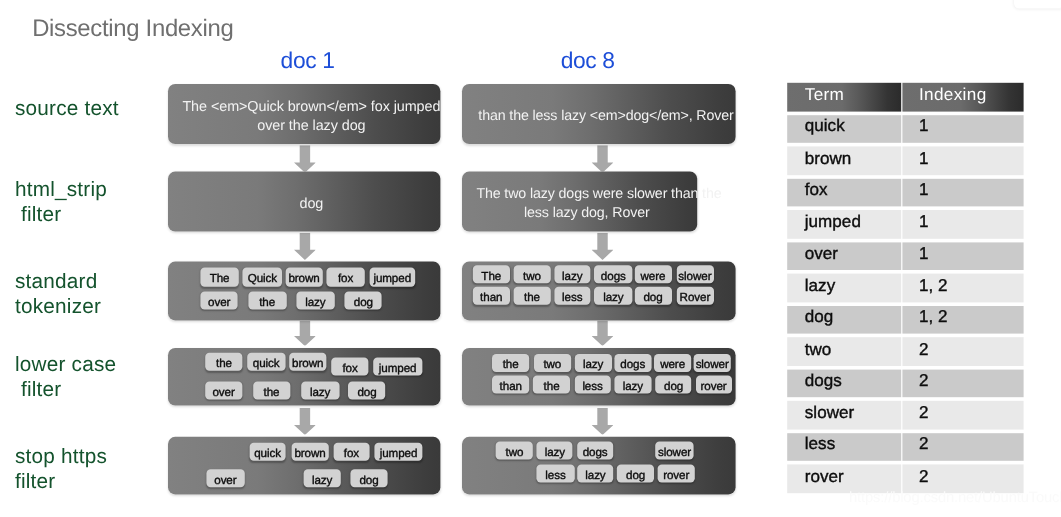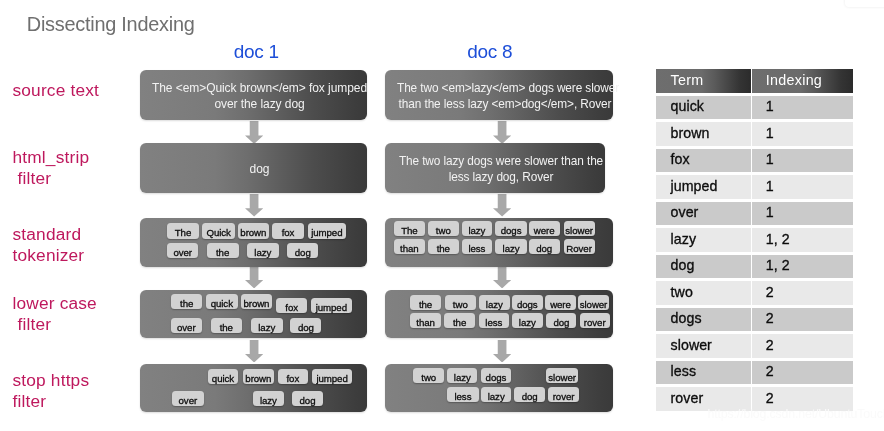--- a/index.html
+++ b/index.html
@@ -10,21 +10,21 @@
   #stage{position:relative;width:884px;height:431px;background:#fff;}
 
   .abs{position:absolute;}
 
   #page-title{left:6.8px;top:13.3px;font-size:19.9px;letter-spacing:-0.25px;color:#6f6f6f;line-height:22px;margin-left:20px;}
   .col-head{font-size:19px;color:#1d4ed8;letter-spacing:-0.3px;line-height:22px;}
   #head-doc1{left:233.8px;top:40.5px;}
   #head-doc2{left:467.2px;top:40.5px;}
   #head-index{left:655.3px;top:37.7px;letter-spacing:-0.65px;}
 
-  .stage-label{left:12.5px;font-size:17.3px;letter-spacing:0.18px;color:#be185d;line-height:21px;white-space:pre;}
+  .stage-label{left:12.5px;font-size:17.3px;letter-spacing:0.18px;color:#14532d;line-height:21px;white-space:pre;}
 
   .pbox{border-radius:6px;color:#fff;
         background:linear-gradient(90deg,#818181 0%,#7a7a7a 33%,#6e6e6e 47%,#4d4d4d 76%,#3d3d3d 95%,#3a3a3a 100%);
         box-shadow:0 1px 2px rgba(0,0,0,0.14);}
   .ptext.d2{font-size:11.85px;letter-spacing:-0.1px;}
   .ptext{position:absolute;left:0;right:0;top:50%;transform:translateY(-50%);
          text-align:center;font-size:12.0px;letter-spacing:-0.07px;line-height:15.8px;color:#f2f2f2;white-space:nowrap;margin-top:2.6px;margin-left:12px;}
 
   .chip{position:absolute;background:#d2d2d2;border-radius:3.5px;
         color:#0d0d0d;font-size:9.7px;font-weight:normal;line-height:20.1px;text-align:center;
@@ -99,25 +99,24 @@
       <div class="abs pbox" style="left: 140px; top: 143px; width: 227px; height: 49.5px;">
         <div class="ptext">
           <div>dog</div>
         </div>
       </div>
       <div class="abs pbox" style="left: 140px; top: 218px; width: 227px; height: 48.5px;"></div>
       <div class="abs pbox" style="left: 140px; top: 289.5px; width: 227px; height: 48px;"></div>
       <div class="abs pbox" style="left: 140px; top: 364px; width: 227px; height: 47.5px;"></div>
       <div class="abs pbox" style="left: 385px; top: 70px; width: 228px; height: 49.5px;">
         <div class="ptext d2">
-          <div>The two &lt;em&gt;lazy&lt;/em&gt; dogs were slower</div>
           <div>than the less lazy &lt;em&gt;dog&lt;/em&gt;, Rover</div>
         </div>
       </div>
-      <div class="abs pbox" style="left: 385px; top: 143px; width: 220px; height: 49.5px;">
+      <div class="abs pbox" style="left: 385px; top: 143px; width: 196px; height: 49.5px;">
         <div class="ptext d2">
           <div>The two lazy dogs were slower than the</div>
           <div>less lazy dog, Rover</div>
         </div>
       </div>
       <div class="abs pbox" style="left: 385px; top: 218px; width: 228px; height: 48.5px;"></div>
       <div class="abs pbox" style="left: 385px; top: 289.5px; width: 228px; height: 48px;"></div>
       <div class="abs pbox" style="left: 385px; top: 364px; width: 228px; height: 47.5px;"></div>
       <div class="abs chip" style="left: 167.4px; top: 223.4px; width: 31.2px; height: 15.2px;">The</div>
       <div class="abs chip" style="left: 202.4px; top: 223.4px; width: 32.5px; height: 15.2px;">Quick</div>

